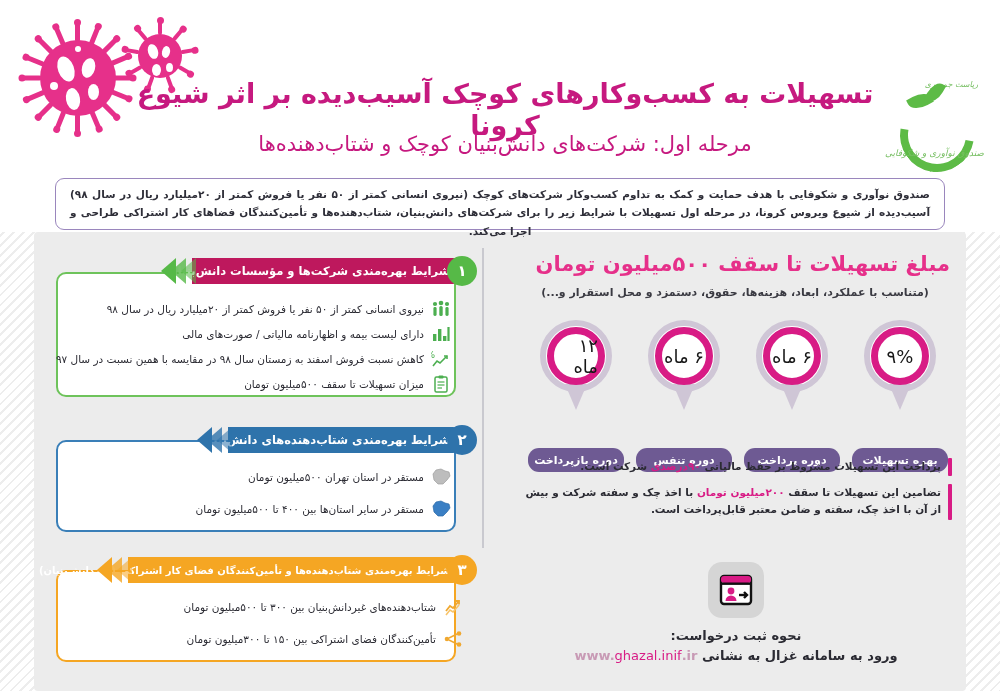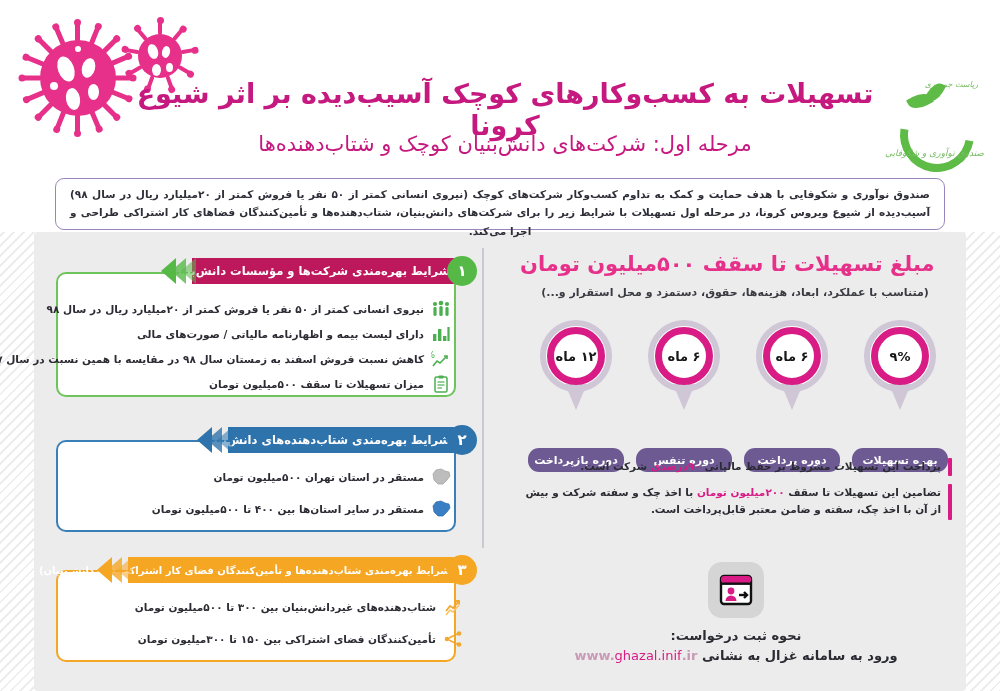--- a/index.html
+++ b/index.html
@@ -135,26 +135,26 @@
   .rows{position:absolute;direction:rtl;width:100%;box-sizing:border-box;}
   .row{
     display:flex;align-items:center;justify-content:flex-start;
     direction:rtl;margin-bottom:3px;padding-right:4px;
   }
   .row .ico{
     width:22px;height:22px;flex:0 0 22px;margin-left:6px;
     display:flex;align-items:center;justify-content:center;
   }
   .row .txt{
-    font-size:10.5px;font-weight:bold;color:#2b2b33;line-height:1.55;
+    font-size:10.5px;font-weight:normal;color:#2b2b33;line-height:1.55;
     white-space:nowrap;
   }
   
   .amount-title{
-    position:absolute;right:50px;top:252px;width:430px;text-align:left;
+    position:absolute;right:50px;top:252px;width:430px;text-align:right;
     font-size:21px;font-weight:bold;color:#e6308a;direction:rtl;
   }
   .amount-sub{
     position:absolute;right:50px;top:286px;width:430px;text-align:center;
     font-size:11px;color:#3a3a42;direction:rtl;font-weight:bold;
   }
   .pins{
     position:absolute;right:52px;top:320px;width:420px;height:105px;
     display:flex;flex-direction:row;justify-content:space-between;
     direction:rtl;
@@ -166,21 +166,21 @@
     background:#ffffff;border:6px solid #cfc6d6;
     box-sizing:border-box;
   }
   .pin-ring{
     position:absolute;left:50%;margin-left:-29px;top:7px;
     width:58px;height:58px;border-radius:50%;
     border:7px solid #d81b85;box-sizing:border-box;
     background:#ffffff;
     display:flex;align-items:center;justify-content:center;
   }
-  .pin-val{font-size:13px;font-weight:bold;color:#171717;direction:rtl;}
+  .pin-val{font-size:18px;font-weight:normal;color:#171717;direction:rtl;}
   .pin-tail{
     position:absolute;left:50%;margin-left:-11px;top:64px;
     width:0;height:0;border-left:11px solid transparent;
     border-right:11px solid transparent;border-top:26px solid #cfc6d6;
   }
   .pin-labels{
     position:absolute;right:52px;top:424px;width:420px;height:24px;
     display:flex;flex-direction:row;justify-content:space-between;direction:rtl;
   }
   .pin-label{

